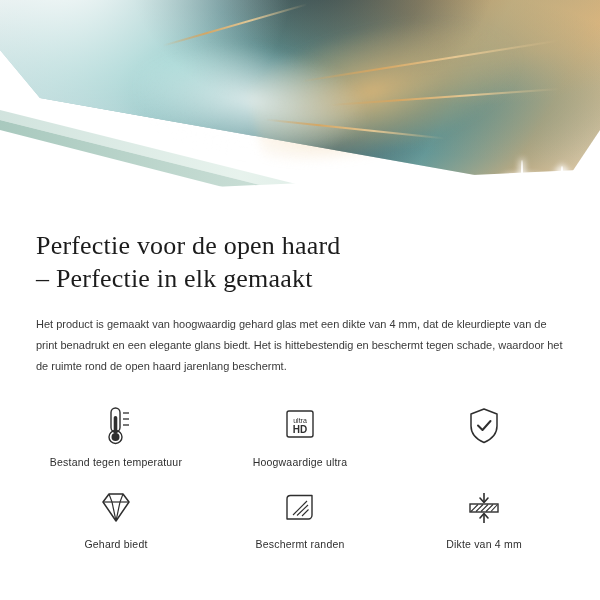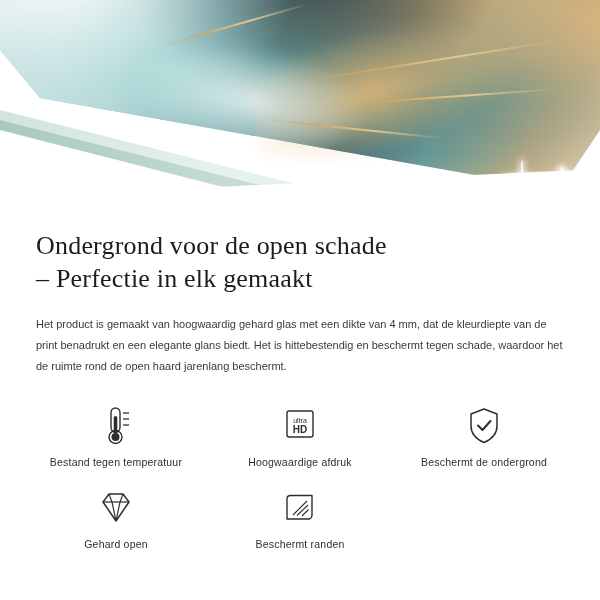--- a/index.html
+++ b/index.html
@@ -203,21 +203,21 @@
     <div class="glass-edge"></div>
     <div class="glass-edge-2"></div>
     <div class="hero-bottom-mask"></div>
     <div class="sparkle sp1"></div>
     <div class="sparkle sp2"></div>
     <div class="sparkle sp3"></div>
   </div>
 
   <div class="content">
     <h1 class="headline">
-      <span>Ondergrond voor de open schade</span>
+      <span>Perfectie voor de open haard</span>
       <span class="line2">– Perfectie in elk gemaakt</span>
     </h1>
     <p class="body-copy">Het product is gemaakt van hoogwaardig gehard glas met een dikte van 4 mm, dat de kleurdiepte van de print benadrukt en een elegante glans biedt. Het is hittebestendig en beschermt tegen schade, waardoor het de ruimte rond de open haard jarenlang beschermt.</p>
   </div>
 
   <div class="features">
 
     <div class="feature">
       <div class="feature-icon">
         <svg width="40" height="44" viewBox="0 0 40 44">
@@ -234,54 +234,70 @@
     </div>
 
     <div class="feature">
       <div class="feature-icon">
         <svg width="44" height="44" viewBox="0 0 44 44">
           <rect x="9" y="7" width="26" height="26" rx="2" fill="none" stroke="#2e2e2e" stroke-width="1.4"></rect>
           <text x="22" y="18.5" font-family="Liberation Sans, sans-serif" font-size="7" fill="#2e2e2e" text-anchor="middle">ultra</text>
           <text x="22" y="29" font-family="Liberation Sans, sans-serif" font-size="10" font-weight="bold" fill="#2e2e2e" text-anchor="middle">HD</text>
         </svg>
       </div>
-      <div class="feature-label">Hoogwaardige afdruk</div>
+      <div class="feature-label">Hoogwaardige ultra</div>
     </div>
 
     <div class="feature">
       <div class="feature-icon">
         <svg width="40" height="44" viewBox="0 0 40 44">
           <path d="M20 5 L33 10 V22 C33 30 27 35.5 20 38.5 C13 35.5 7 30 7 22 V10 Z" fill="none" stroke="#2e2e2e" stroke-width="1.5" stroke-linejoin="round"></path>
           <path d="M14 21.5 L18.5 26 L26.5 17" fill="none" stroke="#2e2e2e" stroke-width="2" stroke-linecap="round" stroke-linejoin="round"></path>
         </svg>
       </div>
-      <div class="feature-label">Beschermt de ondergrond</div>
     </div>
 
     <div class="feature">
       <div class="feature-icon">
         <svg width="46" height="44" viewBox="0 0 46 44">
           <path d="M10 16 L16 8 H30 L36 16 L23 35 Z" fill="none" stroke="#2e2e2e" stroke-width="1.5" stroke-linejoin="round"></path>
           <line x1="10" y1="16" x2="36" y2="16" stroke="#2e2e2e" stroke-width="1.2"></line>
           <line x1="16" y1="8" x2="19" y2="16" stroke="#2e2e2e" stroke-width="1.2"></line>
           <line x1="30" y1="8" x2="27" y2="16" stroke="#2e2e2e" stroke-width="1.2"></line>
           <line x1="19" y1="16" x2="23" y2="35" stroke="#2e2e2e" stroke-width="1.2"></line>
           <line x1="27" y1="16" x2="23" y2="35" stroke="#2e2e2e" stroke-width="1.2"></line>
         </svg>
       </div>
-      <div class="feature-label">Gehard open</div>
+      <div class="feature-label">Gehard biedt</div>
     </div>
 
     <div class="feature">
       <div class="feature-icon">
         <svg width="42" height="44" viewBox="0 0 42 44">
           <path d="M8 33 V13 C8 11 9.5 9.5 11.5 9.5 H33 V29 C33 31 31.5 33 29.5 33 Z" fill="none" stroke="#2e2e2e" stroke-width="1.4" stroke-linejoin="round"></path>
           <line x1="14" y1="29" x2="28" y2="15" stroke="#2e2e2e" stroke-width="1.1"></line>
           <line x1="18" y1="29.5" x2="29" y2="19" stroke="#2e2e2e" stroke-width="1.1"></line>
           <line x1="23" y1="30" x2="29.5" y2="23.5" stroke="#2e2e2e" stroke-width="1.1"></line>
         </svg>
       </div>
       <div class="feature-label">Beschermt randen</div>
     </div>
 
+    <div class="feature">
+      <div class="feature-icon">
+        <svg width="44" height="44" viewBox="0 0 44 44">
+          <line x1="22" y1="7" x2="22" y2="15" stroke="#2e2e2e" stroke-width="1.6"></line>
+          <path d="M18 12 L22 16.5 L26 12" fill="none" stroke="#2e2e2e" stroke-width="1.6" stroke-linecap="round" stroke-linejoin="round"></path>
+          <rect x="8" y="18" width="28" height="8" fill="none" stroke="#2e2e2e" stroke-width="1.4"></rect>
+          <line x1="9" y1="25.5" x2="16" y2="18.5" stroke="#2e2e2e" stroke-width="1.1"></line>
+          <line x1="14" y1="25.5" x2="21" y2="18.5" stroke="#2e2e2e" stroke-width="1.1"></line>
+          <line x1="19" y1="25.5" x2="26" y2="18.5" stroke="#2e2e2e" stroke-width="1.1"></line>
+          <line x1="24" y1="25.5" x2="31" y2="18.5" stroke="#2e2e2e" stroke-width="1.1"></line>
+          <line x1="29" y1="25.5" x2="35" y2="19" stroke="#2e2e2e" stroke-width="1.1"></line>
+          <line x1="22" y1="29" x2="22" y2="37" stroke="#2e2e2e" stroke-width="1.6"></line>
+          <path d="M18 32 L22 27.5 L26 32" fill="none" stroke="#2e2e2e" stroke-width="1.6" stroke-linecap="round" stroke-linejoin="round"></path>
+        </svg>
+      </div>
+      <div class="feature-label">Dikte van 4 mm</div>
+    </div>
 
   </div>
 </div>
 
 </body></html>

